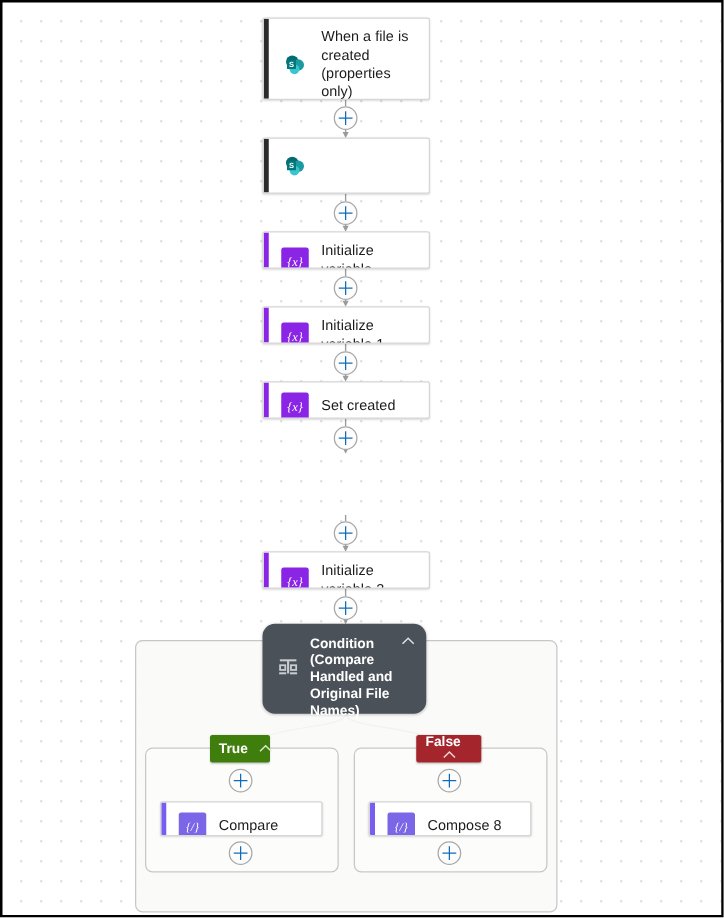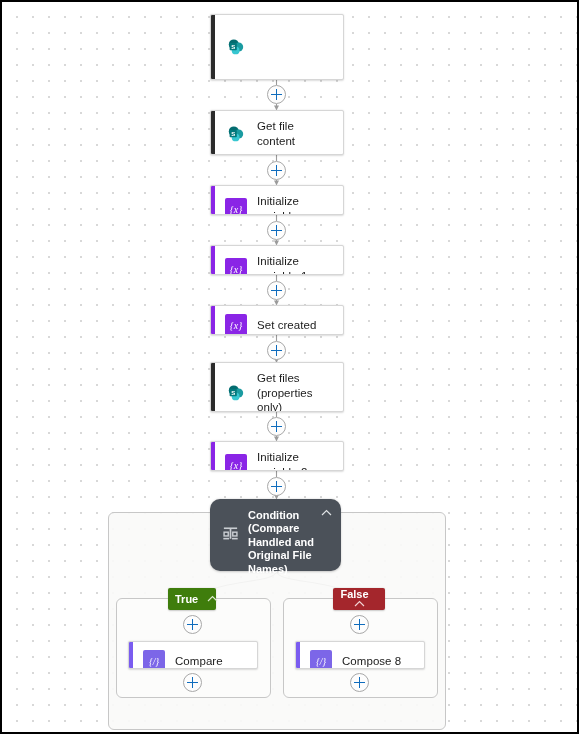--- a/index.html
+++ b/index.html
@@ -213,37 +213,37 @@
     <div class="node-head">
       <span class="node-icon icon-sp">
         <svg width="20" height="20" viewBox="0 0 20 20">
           <circle cx="7.8" cy="7.4" r="5.0" fill="#036c70"></circle>
           <circle cx="12.6" cy="10.0" r="4.6" fill="#1a9ba1"></circle>
           <circle cx="9.6" cy="13.4" r="3.9" fill="#37c6d0"></circle>
           <rect x="3.6" y="6.0" width="7.2" height="7.2" rx="0.7" fill="#03787c"></rect>
           <text x="7.2" y="11.6" font-family="Liberation Sans, sans-serif" font-size="6" font-weight="bold" fill="#ffffff" text-anchor="middle">S</text>
         </svg>
       </span>
+      <span class="node-title">When a file is created (properties only)</span>
     </div>
 
   </div>
 
   <div class="node" id="node-1" style="left: 208px; top: 108px; width: 134px; height: 45px;">
     <div class="node-accent accent-sp"></div>
     <div class="node-head">
       <span class="node-icon icon-sp">
         <svg width="20" height="20" viewBox="0 0 20 20">
           <circle cx="7.8" cy="7.4" r="5.0" fill="#036c70"></circle>
           <circle cx="12.6" cy="10.0" r="4.6" fill="#1a9ba1"></circle>
           <circle cx="9.6" cy="13.4" r="3.9" fill="#37c6d0"></circle>
           <rect x="3.6" y="6.0" width="7.2" height="7.2" rx="0.7" fill="#03787c"></rect>
           <text x="7.2" y="11.6" font-family="Liberation Sans, sans-serif" font-size="6" font-weight="bold" fill="#ffffff" text-anchor="middle">S</text>
         </svg>
       </span>
-      <span class="node-title">Get file content</span>
     </div>
 
   </div>
 
   <div class="node" id="node-2" style="left: 208px; top: 183px; width: 134px; height: 30px;">
     <div class="node-accent accent-var"></div>
     <div class="node-head">
       <span class="node-icon icon-var">
         <svg width="22" height="22" viewBox="0 0 22 22">
           <text x="11" y="15" font-family="Liberation Serif, serif" font-size="10" font-style="italic" fill="#ffffff" text-anchor="middle">{x}</text>
@@ -270,36 +270,20 @@
     <div class="node-head">
       <span class="node-icon icon-var">
         <svg width="22" height="22" viewBox="0 0 22 22">
           <text x="11" y="15" font-family="Liberation Serif, serif" font-size="10" font-style="italic" fill="#ffffff" text-anchor="middle">{x}</text>
         </svg>
       </span>
       <span class="node-title">Set created</span>
     </div>
   </div>
 
-  <div class="node" id="node-5" style="left: 208px; top: 360px; width: 134px; height: 50px;">
-    <div class="node-accent accent-sp"></div>
-    <div class="node-head">
-      <span class="node-icon icon-sp">
-        <svg width="20" height="20" viewBox="0 0 20 20">
-          <circle cx="7.8" cy="7.4" r="5.0" fill="#036c70"></circle>
-          <circle cx="12.6" cy="10.0" r="4.6" fill="#1a9ba1"></circle>
-          <circle cx="9.6" cy="13.4" r="3.9" fill="#37c6d0"></circle>
-          <rect x="3.6" y="6.0" width="7.2" height="7.2" rx="0.7" fill="#03787c"></rect>
-          <text x="7.2" y="11.6" font-family="Liberation Sans, sans-serif" font-size="6" font-weight="bold" fill="#ffffff" text-anchor="middle">S</text>
-        </svg>
-      </span>
-      <span class="node-title">Get files (properties only)</span>
-    </div>
-
-  </div>
 
   <div class="node" id="node-6" style="left: 208px; top: 439px; width: 134px; height: 30px;">
     <div class="node-accent accent-var"></div>
     <div class="node-head">
       <span class="node-icon icon-var">
         <svg width="22" height="22" viewBox="0 0 22 22">
           <text x="11" y="15" font-family="Liberation Serif, serif" font-size="10" font-style="italic" fill="#ffffff" text-anchor="middle">{x}</text>
         </svg>
       </span>
       <span class="node-title">Initialize variable 2</span>

